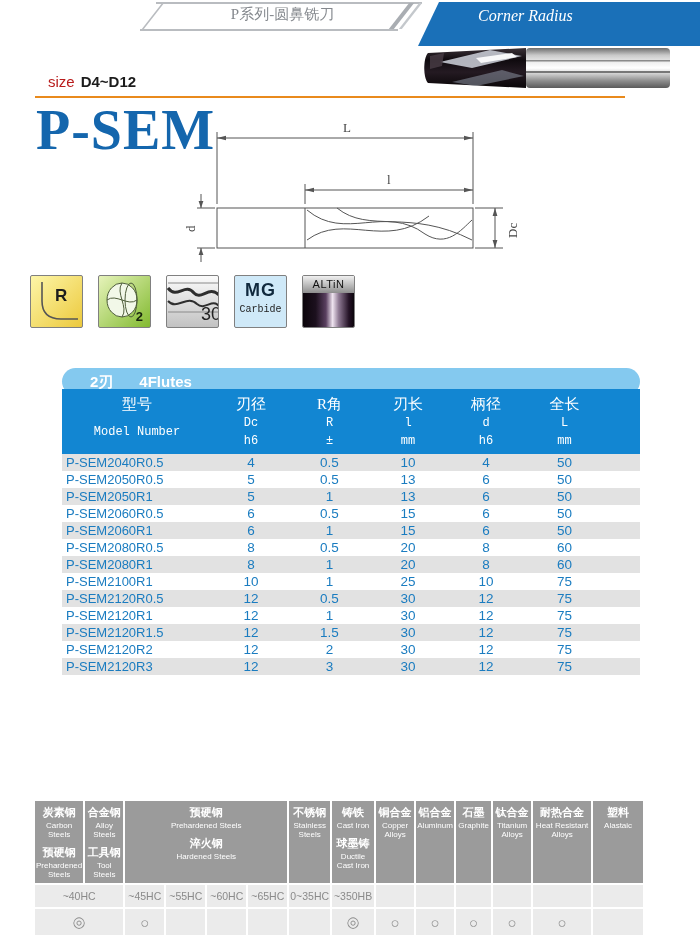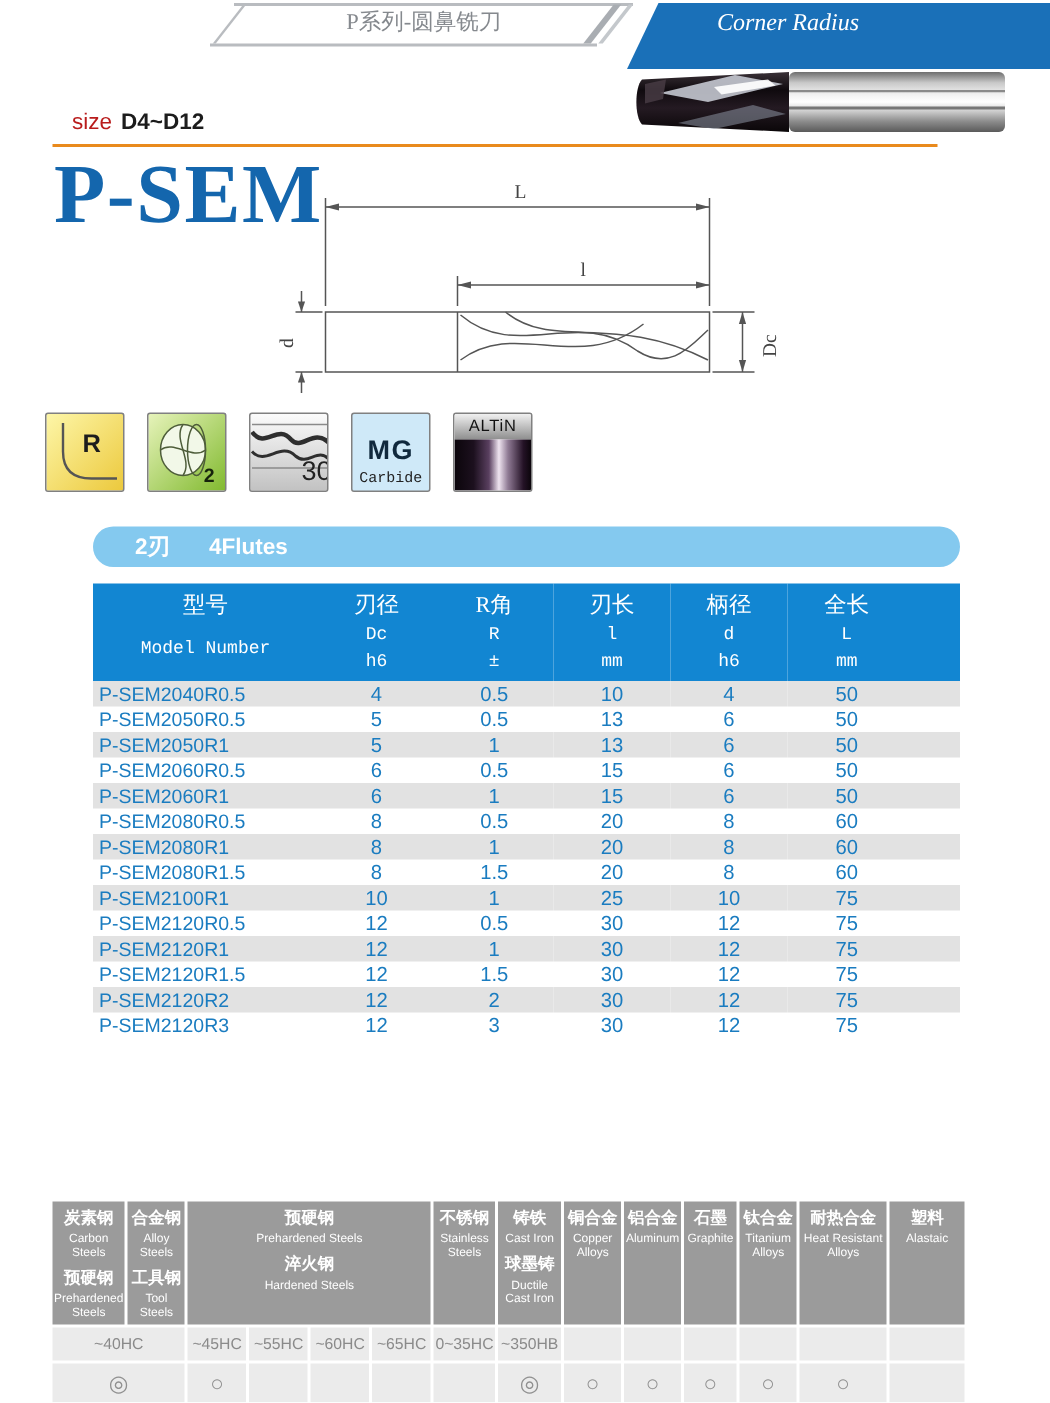--- a/index.html
+++ b/index.html
@@ -51,30 +51,30 @@
         box-sizing:border-box;overflow:hidden;}
   .icon svg{position:absolute;left:0;top:0;}
   .icon-r{background:linear-gradient(135deg,#fdf6a8,#ecc93d);}
   .icon-r .r-label{position:absolute;left:24px;top:10px;font-weight:bold;font-size:17px;color:#1d1d1d;}
   .icon-flutes{background:linear-gradient(135deg,#e6f3ba,#82ba30);}
   .icon-flutes .n-label{position:absolute;right:7px;bottom:3px;font-weight:bold;font-size:13px;color:#16230c;}
   .icon-helix{background:linear-gradient(180deg,#fbfbfb,#c2c2c2);}
   .icon-helix .a-label{position:absolute;left:0;right:0;bottom:2px;text-align:center;
                        font-weight:normal;font-size:18px;color:#222;margin-left:34px;}
   .icon-mg{background:#cfe9f8;text-align:center;}
-  .icon-mg .mg{margin-top:14px;font-weight:bold;font-size:18px;color:#10293d;letter-spacing:1px;}
+  .icon-mg .mg{margin-top:4px;font-weight:bold;font-size:18px;color:#10293d;letter-spacing:1px;}
   .icon-mg .carbide{margin-top:3px;font-family:"Liberation Mono",monospace;font-size:10px;color:#222;}
   .icon-altin .altin-top{height:17px;line-height:17px;text-align:center;
       background:linear-gradient(180deg,#f0f0f0,#8e8e8e);
       font-weight:normal;font-size:11px;color:#111;letter-spacing:.5px;}
   .icon-altin .altin-body{height:34px;
       background:linear-gradient(90deg,#0b050b,#1c101e 25%,#5a4060 45%,#efe4f0 58%,#8f7a94 70%,#241226 90%,#0b050b);}
 
   
-  .series-bar{position:absolute;left:62px;top:351px;width:578px;height:27px;background:var(--bar-blue);
+  .series-bar{position:absolute;left:62px;top:368px;width:578px;height:27px;background:var(--bar-blue);
               border-radius:14px;color:#fff;font-weight:bold;font-size:15px;line-height:27px;
               box-sizing:border-box;padding-left:28px;}
   .series-bar .en{margin-left:26px;}
 
   
   .spec-table{position:absolute;left:62px;top:389px;width:578px;border-collapse:collapse;}
   .spec-table th{background:var(--hdr-blue);color:#fff;font-weight:normal;vertical-align:top;
                  padding:7px 0 5px;}
   .spec-table th .hcn{font-family:"Liberation Serif",serif;font-size:15px;line-height:17px;}
   .spec-table th .hen{font-family:"Liberation Mono",monospace;font-size:12px;margin-top:12px;}
@@ -312,28 +312,20 @@
         </tr>
         <tr>
           <td class="model">P-SEM2080R1</td>
           <td>8</td>
           <td>1</td>
           <td>20</td>
           <td>8</td>
           <td class="last">60</td>
         </tr>
         <tr>
-          <td class="model">P-SEM2080R1.5</td>
-          <td>8</td>
-          <td>1.5</td>
-          <td>20</td>
-          <td>8</td>
-          <td class="last">60</td>
-        </tr>
-        <tr>
           <td class="model">P-SEM2100R1</td>
           <td>10</td>
           <td>1</td>
           <td>25</td>
           <td>10</td>
           <td class="last">75</td>
         </tr>
         <tr>
           <td class="model">P-SEM2120R0.5</td>
           <td>12</td>

